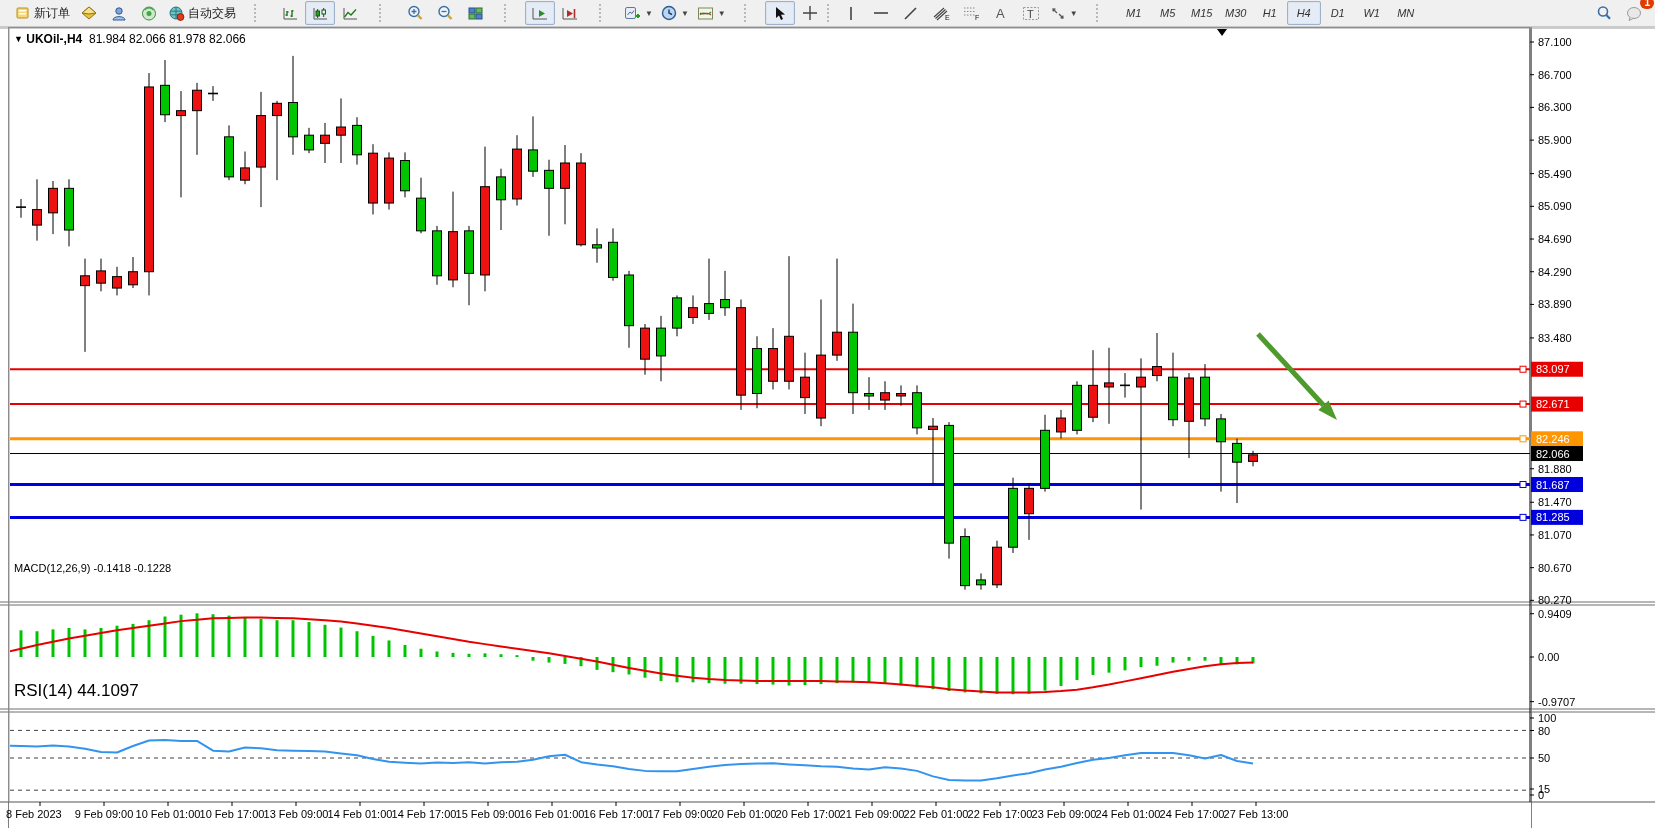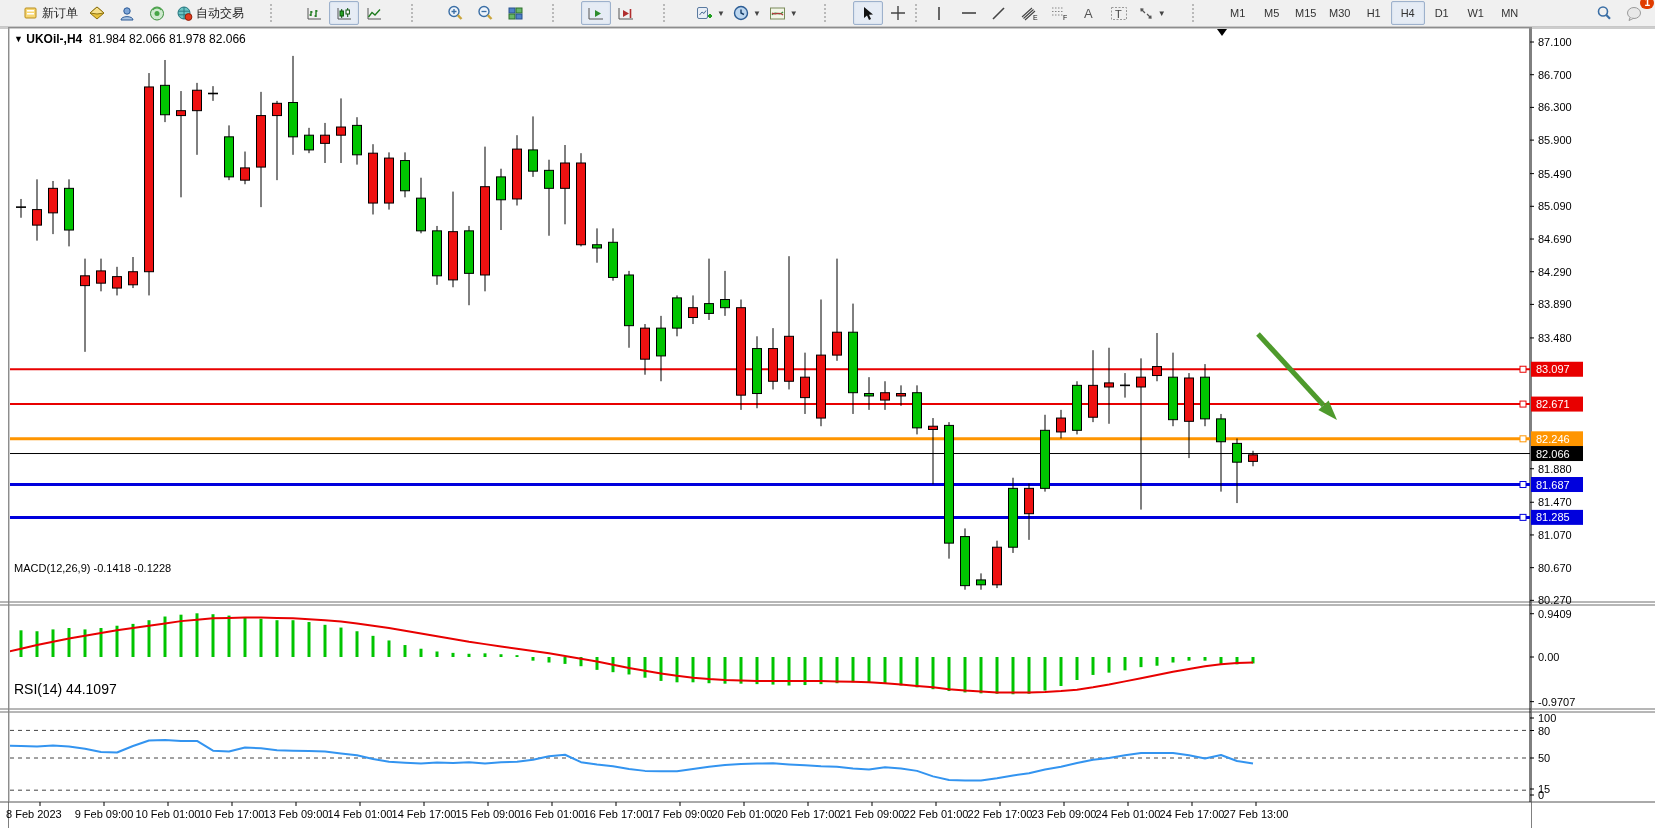--- a/index.html
+++ b/index.html
@@ -1,34 +1,34 @@
 <!DOCTYPE html>
 <html><head>
 <meta charset="utf-8">
 <style>
   html,body{margin:0;padding:0;background:#d4d0c8;}
   #app{position:relative;width:1655px;height:828px;background:#ffffff;font-family:"Liberation Sans",sans-serif;overflow:hidden;}
   
   #toolbar{position:absolute;left:0;top:0;width:1655px;height:26px;background:#f0f0f0;border-bottom:1px solid #c8c8c8;display:flex;align-items:center;z-index:5;}
-  .tb-group{display:flex;align-items:center;height:24px;padding:0 20px;}
+  .tb-group{display:flex;align-items:center;height:24px;padding:0 12px;}
   .tb-sep{width:5px;height:18px;margin:0 2px;border-left:2px dotted #b9b9b9;}
   .tb-btn{display:flex;align-items:center;gap:3px;height:22px;min-width:22px;justify-content:center;padding:0 3px;border:1px solid transparent;border-radius:2px;color:#222;font-size:12px;cursor:default;}
   .tb-btn.active{background:#e6ecf5;border-color:#9db1cc;box-shadow:inset 0 0 2px #c6d2e4;}
   .tb-btn svg{display:block;}
-  .tf-btn{font-size:11px;font-weight:400;color:#333;padding:0 5px;}
+  .tf-btn{font-size:11px;font-weight:400;color:#333;padding:0 5px;font-style:italic;}
   .caret{font-size:8px;color:#444;margin-left:1px;}
   #tb-right{margin-left:auto;display:flex;align-items:center;padding-right:6px;}
   #chat-badge{position:absolute;top:-5px;right:-6px;background:#e03c00;color:#fff;border-radius:8px;font-size:10px;line-height:12px;padding:0 4px;font-weight:bold;}
   
   #chart-wrap{position:absolute;left:0;top:26px;width:1655px;height:802px;background:#fff;}
   #chart-svg{position:absolute;left:0;top:0;}
   .overlay-label{position:absolute;color:#000;white-space:pre;}
   #symbol-title{left:14px;top:6px;font-size:12px;font-weight:700;}
   #macd-label{left:14px;top:536px;font-size:11px;}
-  #rsi-label{left:14px;top:655px;font-size:14px;}
+  #rsi-label{left:14px;top:655px;font-size:17px;}
   #win-frame{position:absolute;left:8px;top:1px;width:1522px;height:800px;border:1px solid #808080;pointer-events:none;}
 </style>
 </head>
 <body>
 
 <div id="app">
 
   <div id="toolbar">
     <div class="tb-group">
       <div class="tb-btn">

